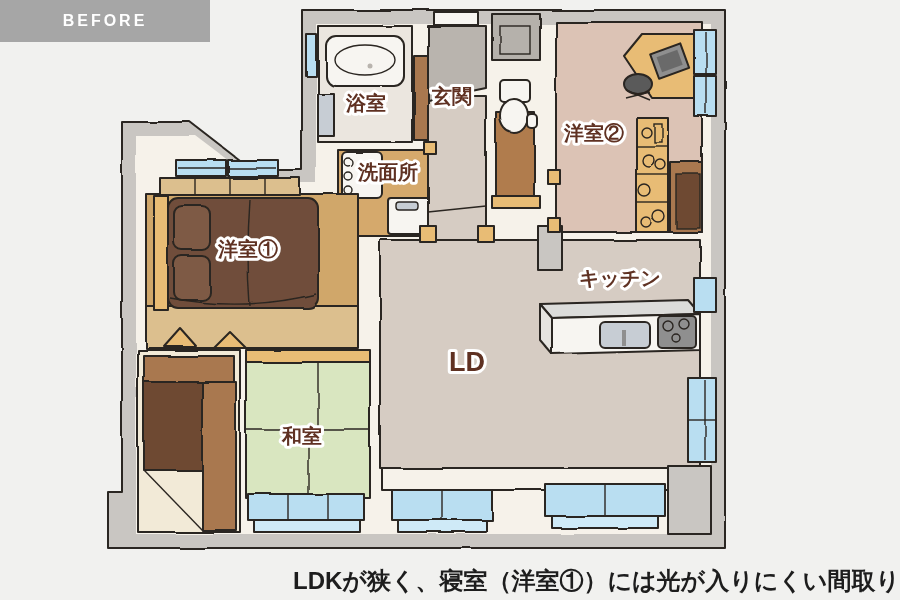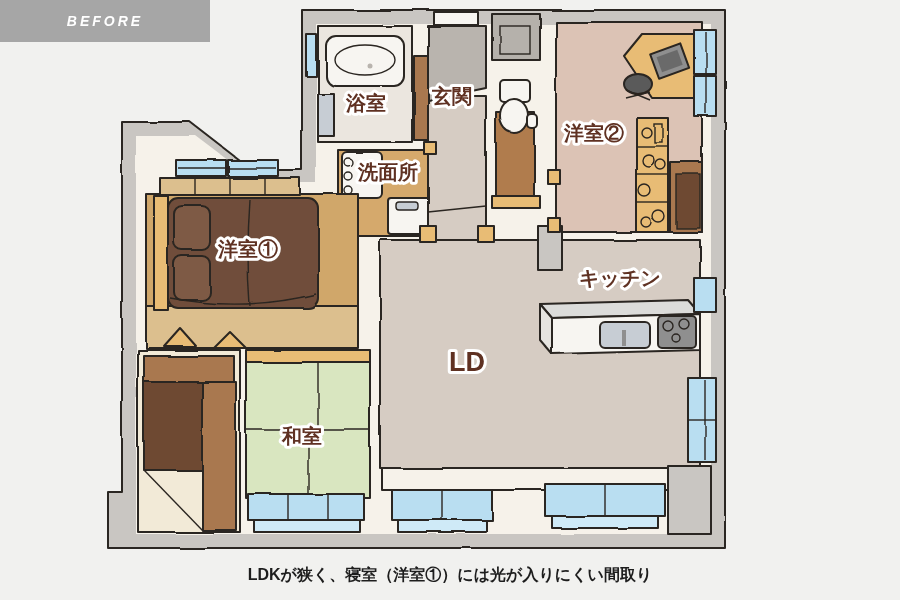--- a/index.html
+++ b/index.html
@@ -7,25 +7,25 @@
     position:relative;width:900px;height:600px;overflow:hidden;
     background:var(--page_bg,#f1f1ef);
     font-family:"Liberation Sans",sans-serif;
   }
   .before-badge{
     position:absolute;left:0;top:0;width:210px;height:42px;
     background:var(--before_bg,#a6a6a6);
     display:flex;align-items:center;justify-content:center;
   }
   .before-badge span{
-    color:var(--before_text,#fff);font-weight:bold;font-size:14px;letter-spacing:3px;font-style:italic;
+    color:var(--before_text,#fff);font-weight:bold;font-size:16px;letter-spacing:3px;
   }
   .caption{
-    position:absolute;left:0;right:0;top:565px;text-align:center;
-    color:var(--caption_text,#1d1d1d);font-size:16px;font-weight:600;
+    position:absolute;left:0;right:0;top:565px;text-align:right;
+    color:var(--caption_text,#1d1d1d);font-size:24px;font-weight:600;
   }
   svg{position:absolute;left:0;top:0;}
   .o{stroke:var(--outline,#2a2520);stroke-width:2;stroke-linejoin:round;stroke-linecap:round;}
   .thin{stroke:var(--outline,#2a2520);stroke-width:1.4;fill:none;}
   .wall{fill:var(--wall_gray,#c9c6c2);}
   .inner{fill:var(--inner_cream,#f6f2ea);}
   .cream{fill:#f2ead7;}
   .win{fill:var(--window_blue,#b9def1);}
   .win2{fill:var(--window_blue_light,#cfeaf7);}
   .f-bath{fill:var(--bathroom_floor,#ebe6df);}

